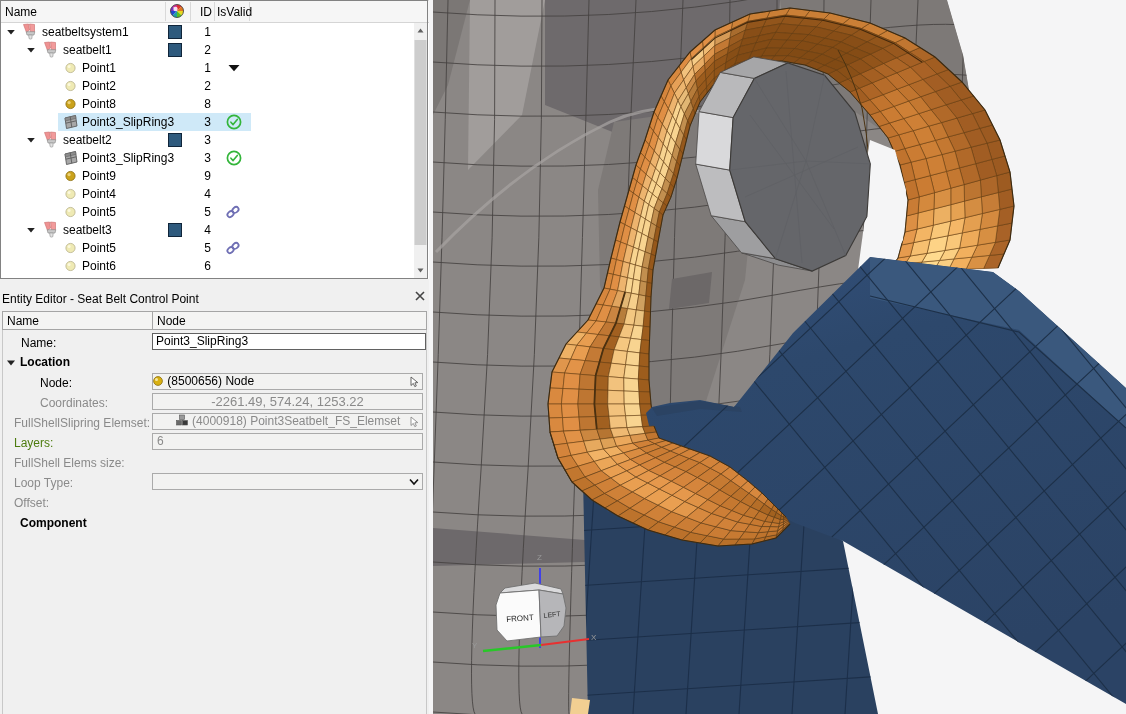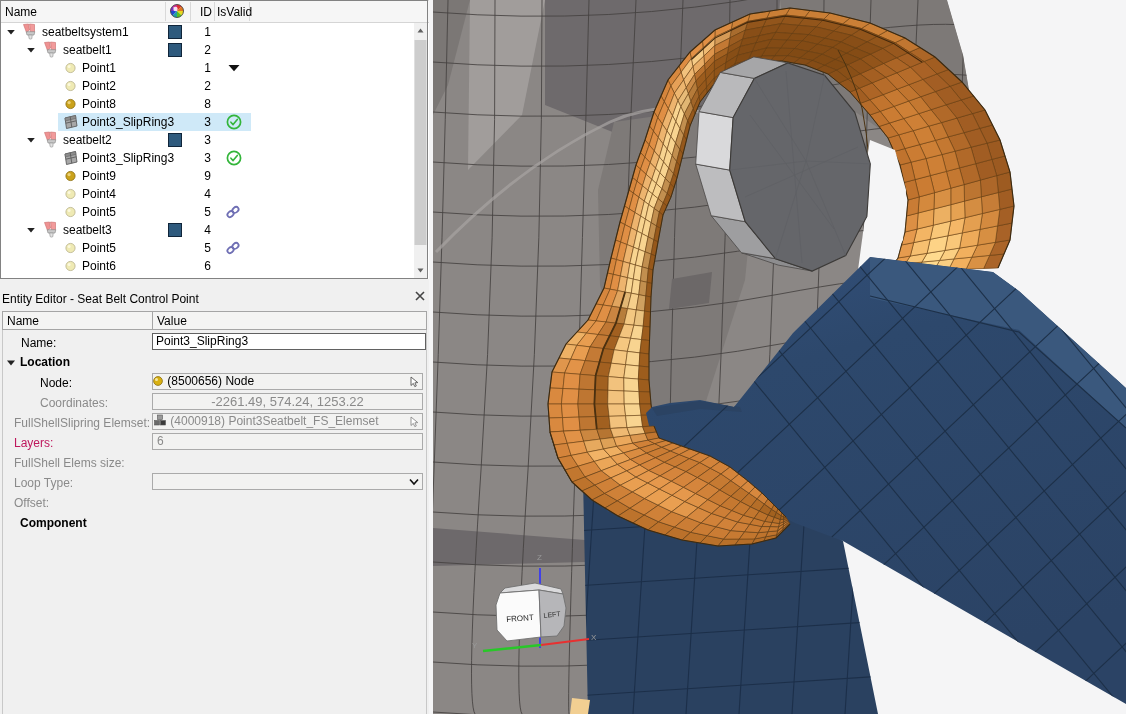--- a/index.html
+++ b/index.html
@@ -142,50 +142,50 @@
       <rect x="0.5" y="0.5" width="427" height="278" fill="none" stroke="#828282" stroke-width="1"></rect>
     </svg>
 <div style="position:absolute;left:0;top:279px;width:431px;height:435px;background:#f0f0f0">
       <div style="position:absolute;left:2px;top:13px;font-size:12px;color:#000">Entity Editor - Seat Belt Control Point</div>
       <svg width="16" height="16" style="position:absolute;left:413px;top:10px">
         <path d="M3,3 L11,11 M11,3 L3,11" stroke="#444" stroke-width="1.6"></path>
       </svg>
       <div style="position:absolute;left:2px;top:32px;width:425px;height:19px;background:#f4f4f3;border:1px solid #a5a5a5;box-sizing:border-box"></div>
       <div style="position:absolute;left:152px;top:33px;width:1px;height:17px;background:#a5a5a5"></div>
       <div style="position:absolute;left:7px;top:35px;font-size:12px;color:#000">Name</div>
-      <div style="position:absolute;left:157px;top:35px;font-size:12px;color:#000">Value</div>
+      <div style="position:absolute;left:157px;top:35px;font-size:12px;color:#000">Node</div>
       <div style="position:absolute;left:2px;top:51px;width:1px;height:384px;background:#c8c8c8"></div>
       <div style="position:absolute;left:426px;top:51px;width:1px;height:384px;background:#c8c8c8"></div>
       <div style="position:absolute;left:21px;top:57px;font-size:12px;color:#000">Name:</div>
       <div style="position:absolute;left:152px;top:54px;width:269px;height:15px;background:#fff;border:1px solid #616161;font-size:12px;color:#000;padding-left:3px;line-height:15px">Point3_SlipRing3</div>
       <svg width="12" height="10" style="position:absolute;left:6px;top:79px">
         <path d="M1,2.5 L9,2.5 L5,7.5 Z" fill="#222"></path>
       </svg>
       <div style="position:absolute;left:20px;top:76px;font-size:12px;font-weight:bold;color:#000">Location</div>
       <div style="position:absolute;left:40px;top:97px;font-size:12px;color:#000">Node:</div>
       <div style="position:absolute;left:40px;top:117px;font-size:12px;color:#8a8a8a">Coordinates:</div>
       <div style="position:absolute;left:14px;top:137px;font-size:12px;color:#8a8a8a">FullShellSlipring Elemset:</div>
-      <div style="position:absolute;left:14px;top:157px;font-size:12px;color:#be185d">Layers:</div>
+      <div style="position:absolute;left:14px;top:157px;font-size:12px;color:#4d7c0f">Layers:</div>
       <div style="position:absolute;left:14px;top:177px;font-size:12px;color:#8a8a8a">FullShell Elems size:</div>
       <div style="position:absolute;left:14px;top:197px;font-size:12px;color:#8a8a8a">Loop Type:</div>
       <div style="position:absolute;left:14px;top:217px;font-size:12px;color:#8a8a8a">Offset:</div>
       <div style="position:absolute;left:152px;top:94px;width:269px;height:15px;background:#f2f2f1;border:1px solid #aaa;">
         <div style="font-size:12px;line-height:15px;color:#000;text-align:left"><svg width="11" height="11" style="vertical-align:-2px">
             <circle cx="5" cy="5" r="4.4" fill="#d8b012" stroke="#8a6d10" stroke-width="0.8"></circle>
             <circle cx="3.5" cy="3.5" r="1.5" fill="#f6e8a0"></circle>
           </svg> (8500656) Node</div>
         <svg width="10" height="12" style="position:absolute;right:3px;top:2px">
           <path d="M2,1 L2,9.5 L4.3,7.4 L5.8,10.6 L7.3,9.9 L5.9,6.8 L8.8,6.6 Z" fill="#fff" stroke="#555" stroke-width="0.9"></path>
         </svg>
       </div>
       <div style="position:absolute;left:152px;top:114px;width:269px;height:15px;background:#f2f2f1;border:1px solid #aaa;">
         <div style="font-size:13px;line-height:15px;color:#8a8a8a;text-align:center">-2261.49, 574.24, 1253.22</div>
       </div>
       <div style="position:absolute;left:152px;top:134px;width:269px;height:15px;background:#f2f2f1;border:1px solid #aaa;">
-        <div style="font-size:12px;line-height:15px;color:#8a8a8a;text-align:left"><svg width="14" height="13" style="vertical-align:-2px">
+        <div style="font-size:12px;line-height:15px;color:#8a8a8a;text-align:center"><svg width="14" height="13" style="vertical-align:-2px">
             <g stroke="#555" stroke-width="0.6">
               <rect x="4.5" y="1" width="5" height="4.5" fill="#9a9a9a"></rect>
               <rect x="1.5" y="6.5" width="5" height="4.5" fill="#6a6a6a"></rect>
               <rect x="7.5" y="6.5" width="5" height="4.5" fill="#3a3a3a"></rect>
             </g>
           </svg> (4000918) Point3Seatbelt_FS_Elemset</div>
         <svg width="10" height="12" style="position:absolute;right:3px;top:2px">
           <path d="M2,1 L2,9.5 L4.3,7.4 L5.8,10.6 L7.3,9.9 L5.9,6.8 L8.8,6.6 Z" fill="#fff" stroke="#8a8a8a" stroke-width="0.9"></path>
         </svg>
       </div>

